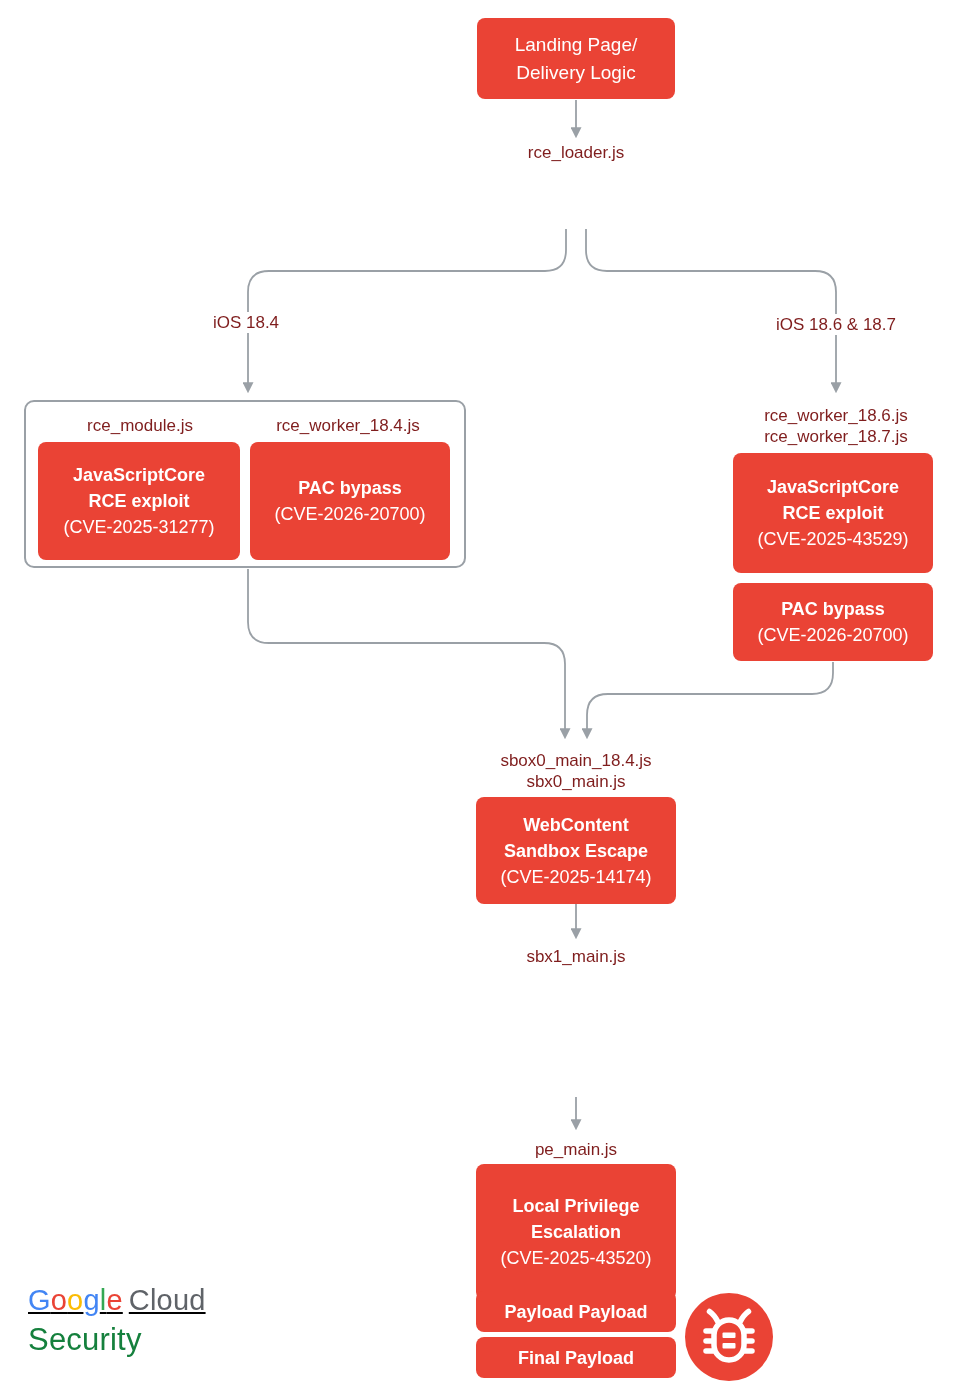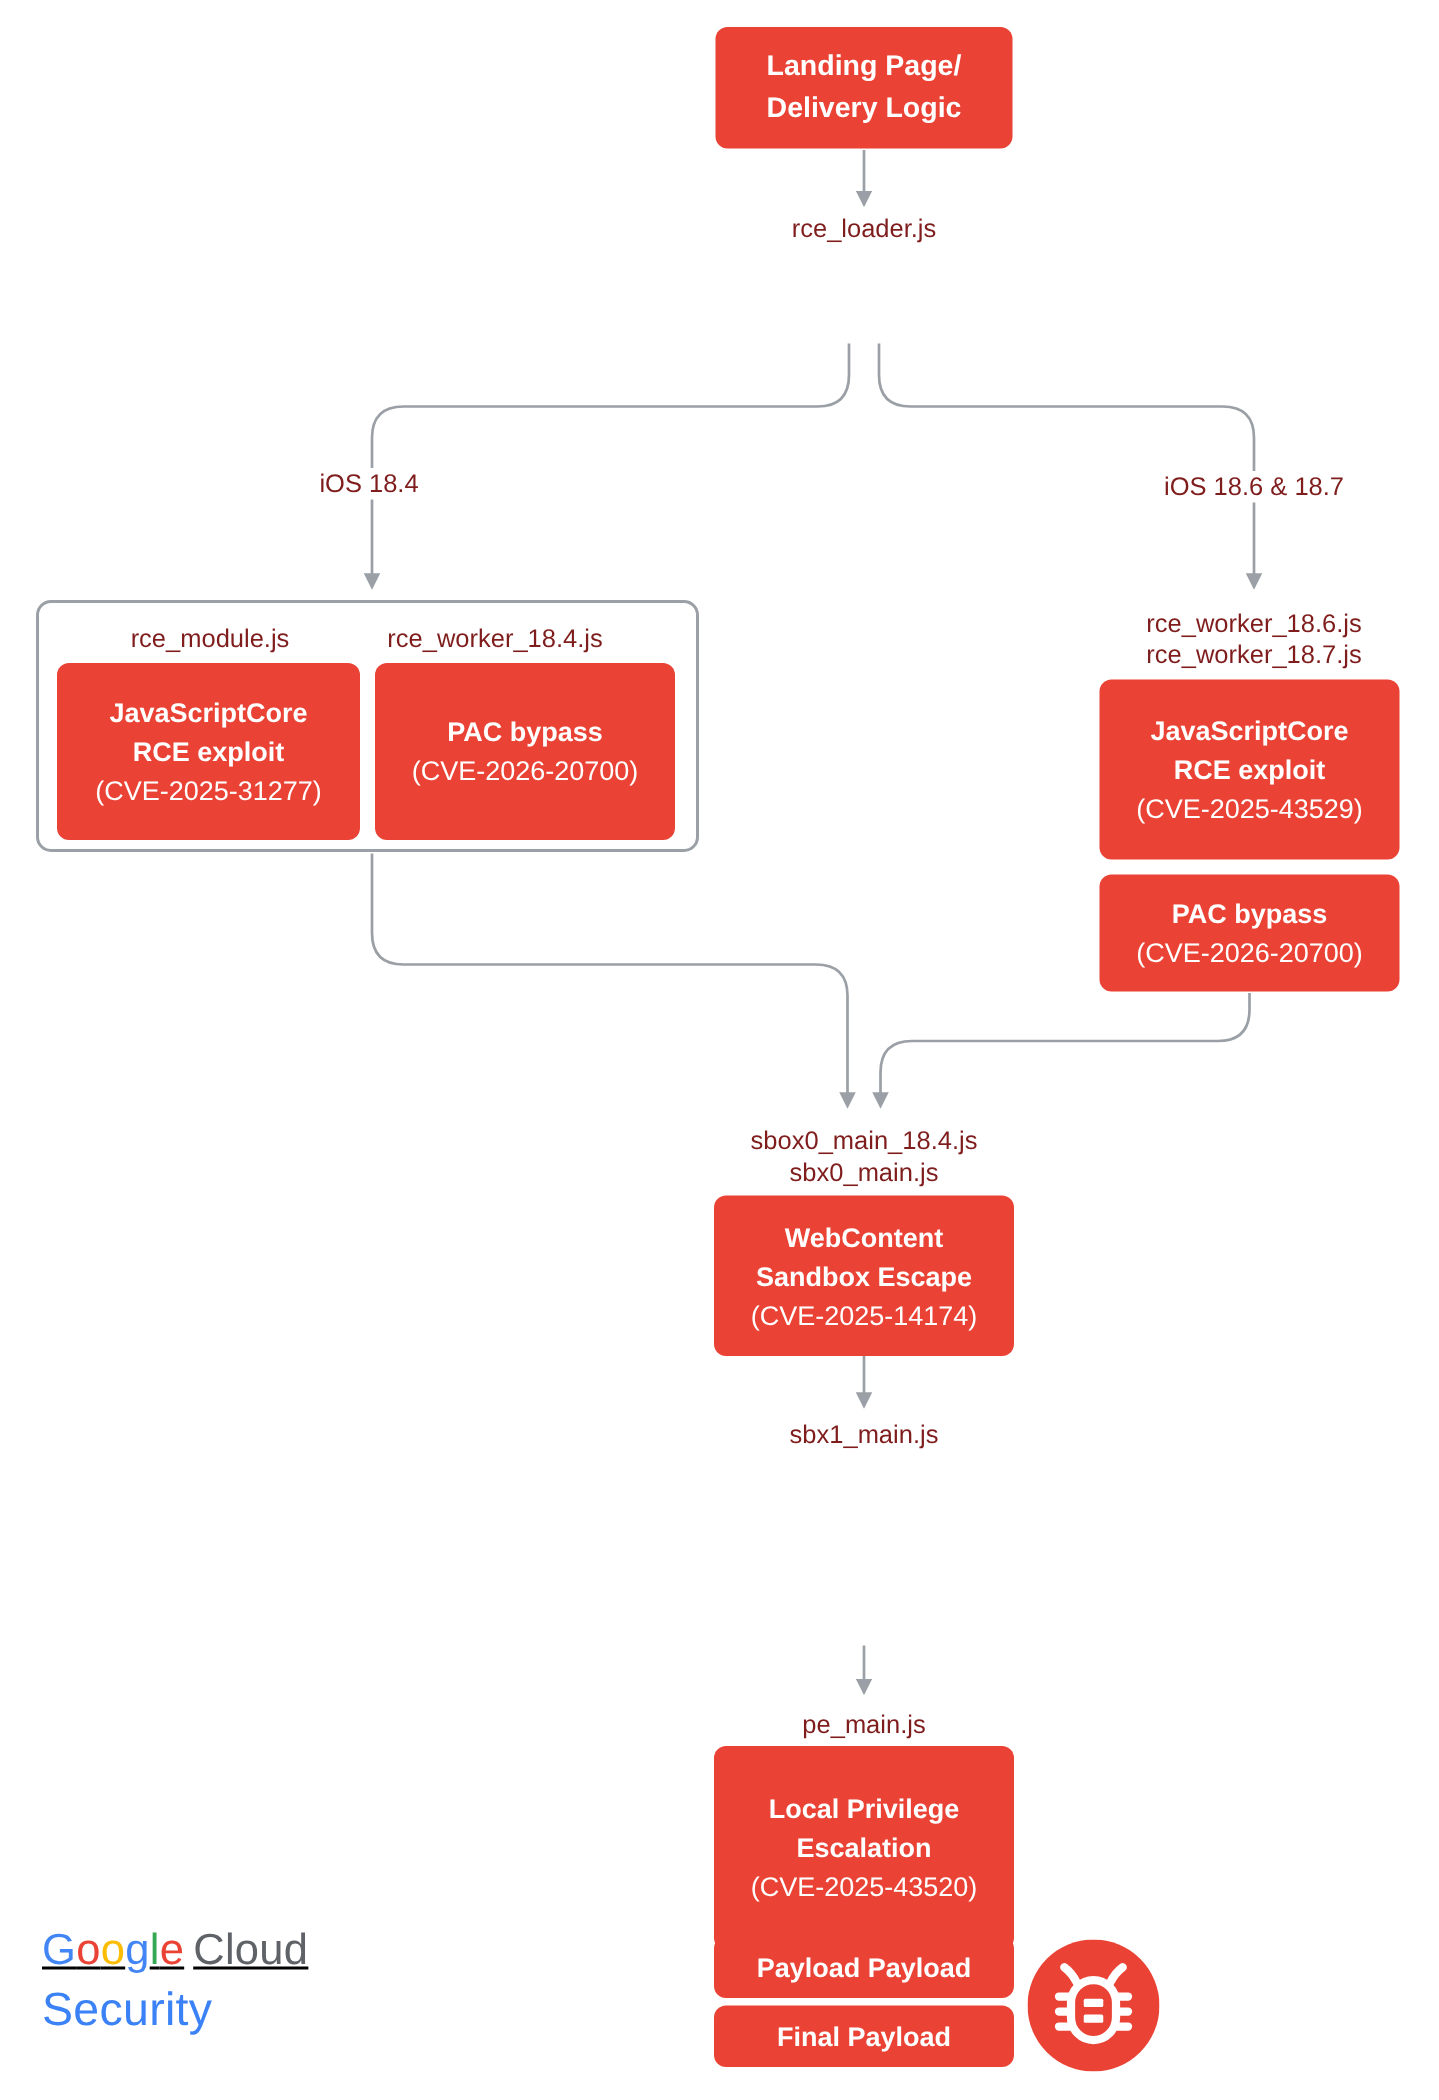--- a/index.html
+++ b/index.html
@@ -24,21 +24,21 @@
     color: #ffffff;
     display: flex;
     flex-direction: column;
     align-items: center;
     justify-content: center;
     text-align: center;
     z-index: 3;
   }
   .node .t-bold { font-weight: bold; font-size: 18px; line-height: 26px; }
   .node .t-reg  { font-weight: normal; font-size: 18px; line-height: 26px; }
-  .node .t-big  { font-weight: bold; font-size: 19px; line-height: 28px; }
+  .node .t-big  { font-weight: normal; font-size: 19px; line-height: 28px; }
   .group {
     position: absolute;
     border: 2px solid #9AA0A6;
     border-radius: 10px;
     background: #ffffff;
     z-index: 2;
   }
   .flabel {
     position: absolute;
     transform: translateX(-50%);
@@ -51,21 +51,21 @@
     text-align: center;
     z-index: 4;
   }
   .brand {
     position: absolute;
     left: 28px;
     top: 1284px;
     z-index: 4;
   }
   .brand .gc-line { font-size: 29px; font-weight: 500; letter-spacing: 0.2px; text-decoration: underline; }
-  .brand .security-line { font-size: 31px; font-weight: 500; color: #3b82f6; margin-top: 5px; letter-spacing: 0.2px; }
+  .brand .security-line { font-size: 31px; font-weight: 500; color: #15803d; margin-top: 5px; letter-spacing: 0.2px; }
   .gl-blue   { color: #4285F4; }
   .gl-red    { color: #EA4335; }
   .gl-yellow { color: #FBBC04; }
   .gl-green  { color: #34A853; }
   .gl-cloud  { color: #5F6368; margin-left: 6px; }
   .bug-badge {
     position: absolute;
     left: 685px;
     top: 1293px;
     width: 88px;
@@ -102,21 +102,21 @@
 
   <div class="flabel" style="left:576px;top:142px">rce_loader.js</div>
 
 
   <div class="flabel" style="left:246px;top:312px">iOS 18.4</div>
   <div class="flabel" style="left:836px;top:314px">iOS 18.6 &amp; 18.7</div>
 
   <div class="group" style="left:24px;top:400px;width:438px;height:164px"></div>
 
   <div class="flabel" style="left:140px;top:415px;background:transparent">rce_module.js</div>
-  <div class="flabel" style="left:330px;top:415px;background:transparent">rce_worker_18.4.js</div>
+  <div class="flabel" style="left:348px;top:415px;background:transparent">rce_worker_18.4.js</div>
 
   <div class="node" style="left:38px;top:442px;width:202px;height:118px">
     <div class="t-bold">JavaScriptCore</div>
     <div class="t-bold">RCE exploit</div>
     <div class="t-reg">(CVE-2025-31277)</div>
   </div>
 
   <div class="node" style="left:250px;top:442px;width:200px;height:118px">
     <div class="t-bold">PAC bypass</div>
     <div class="t-reg">(CVE-2026-20700)</div>

